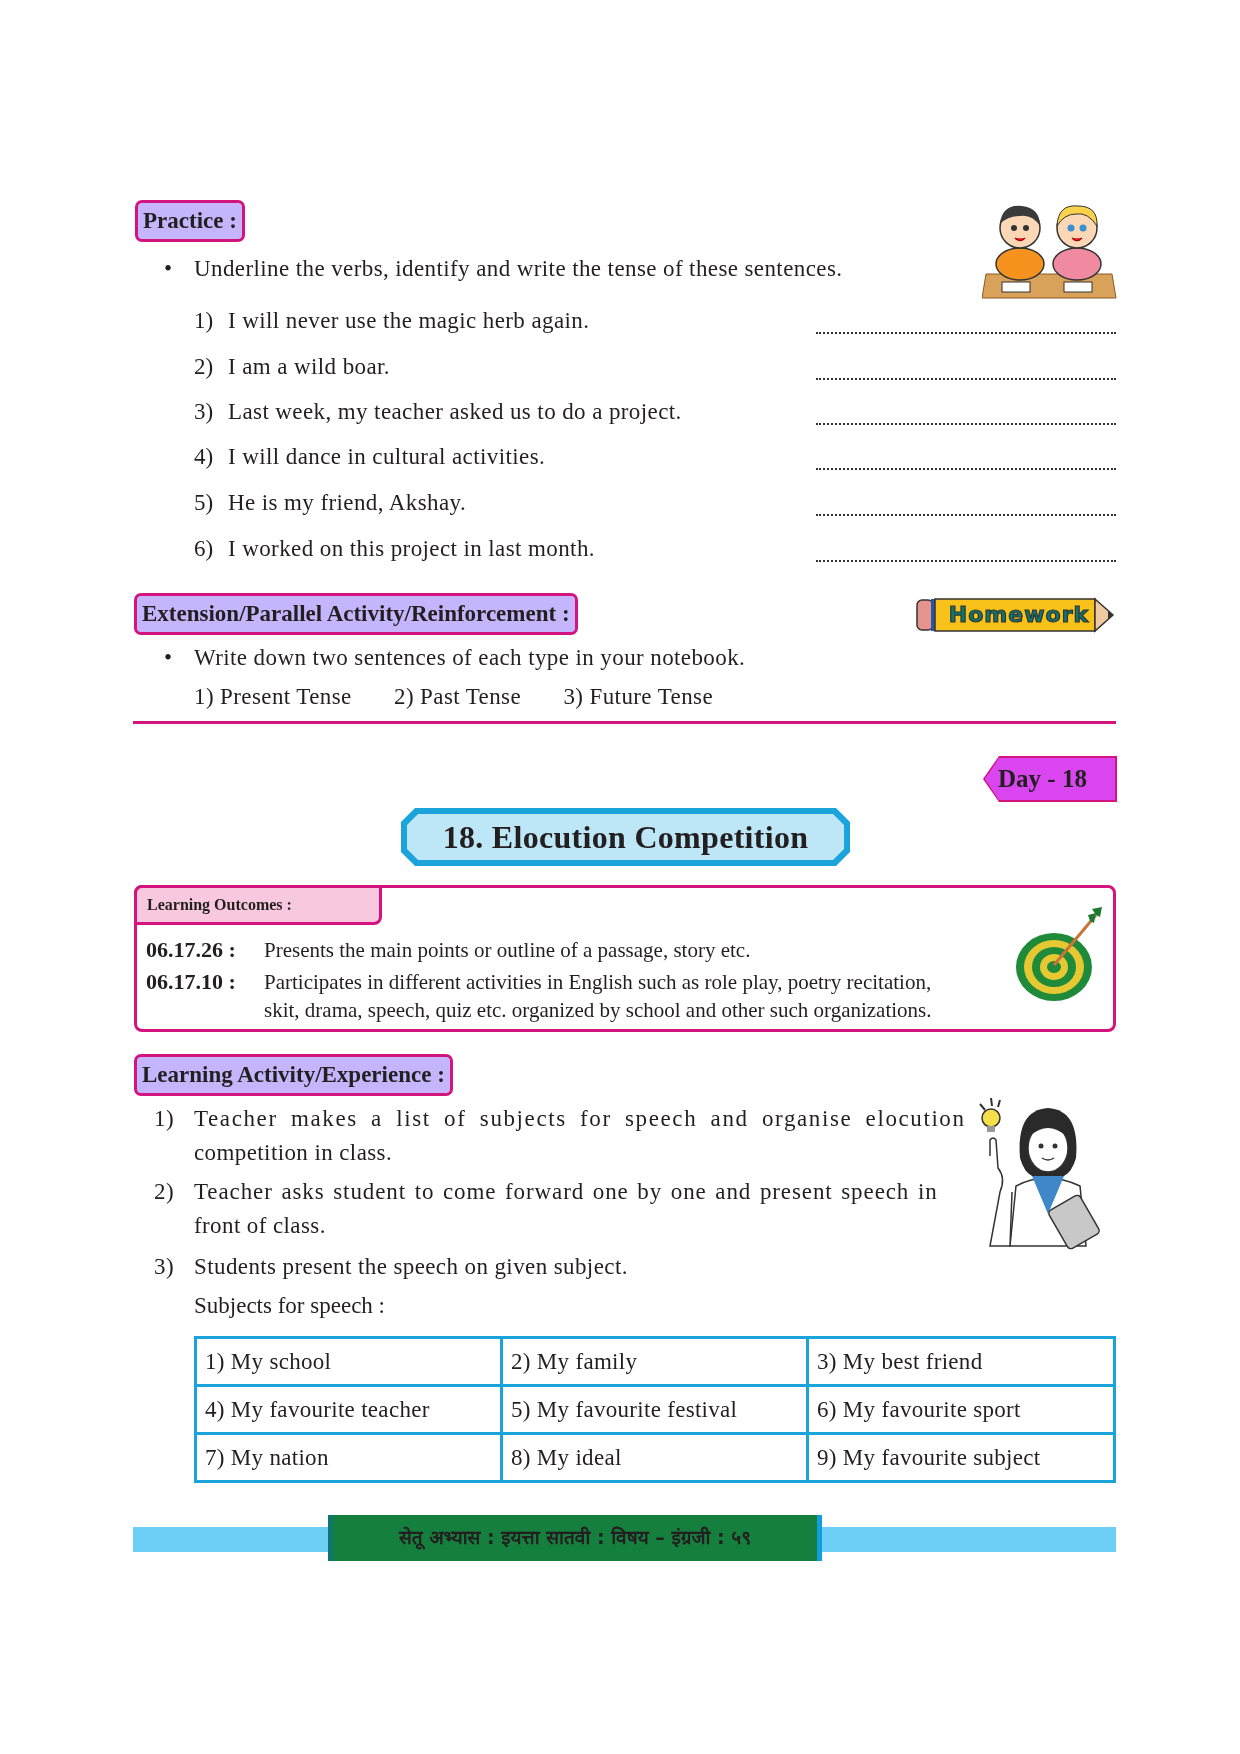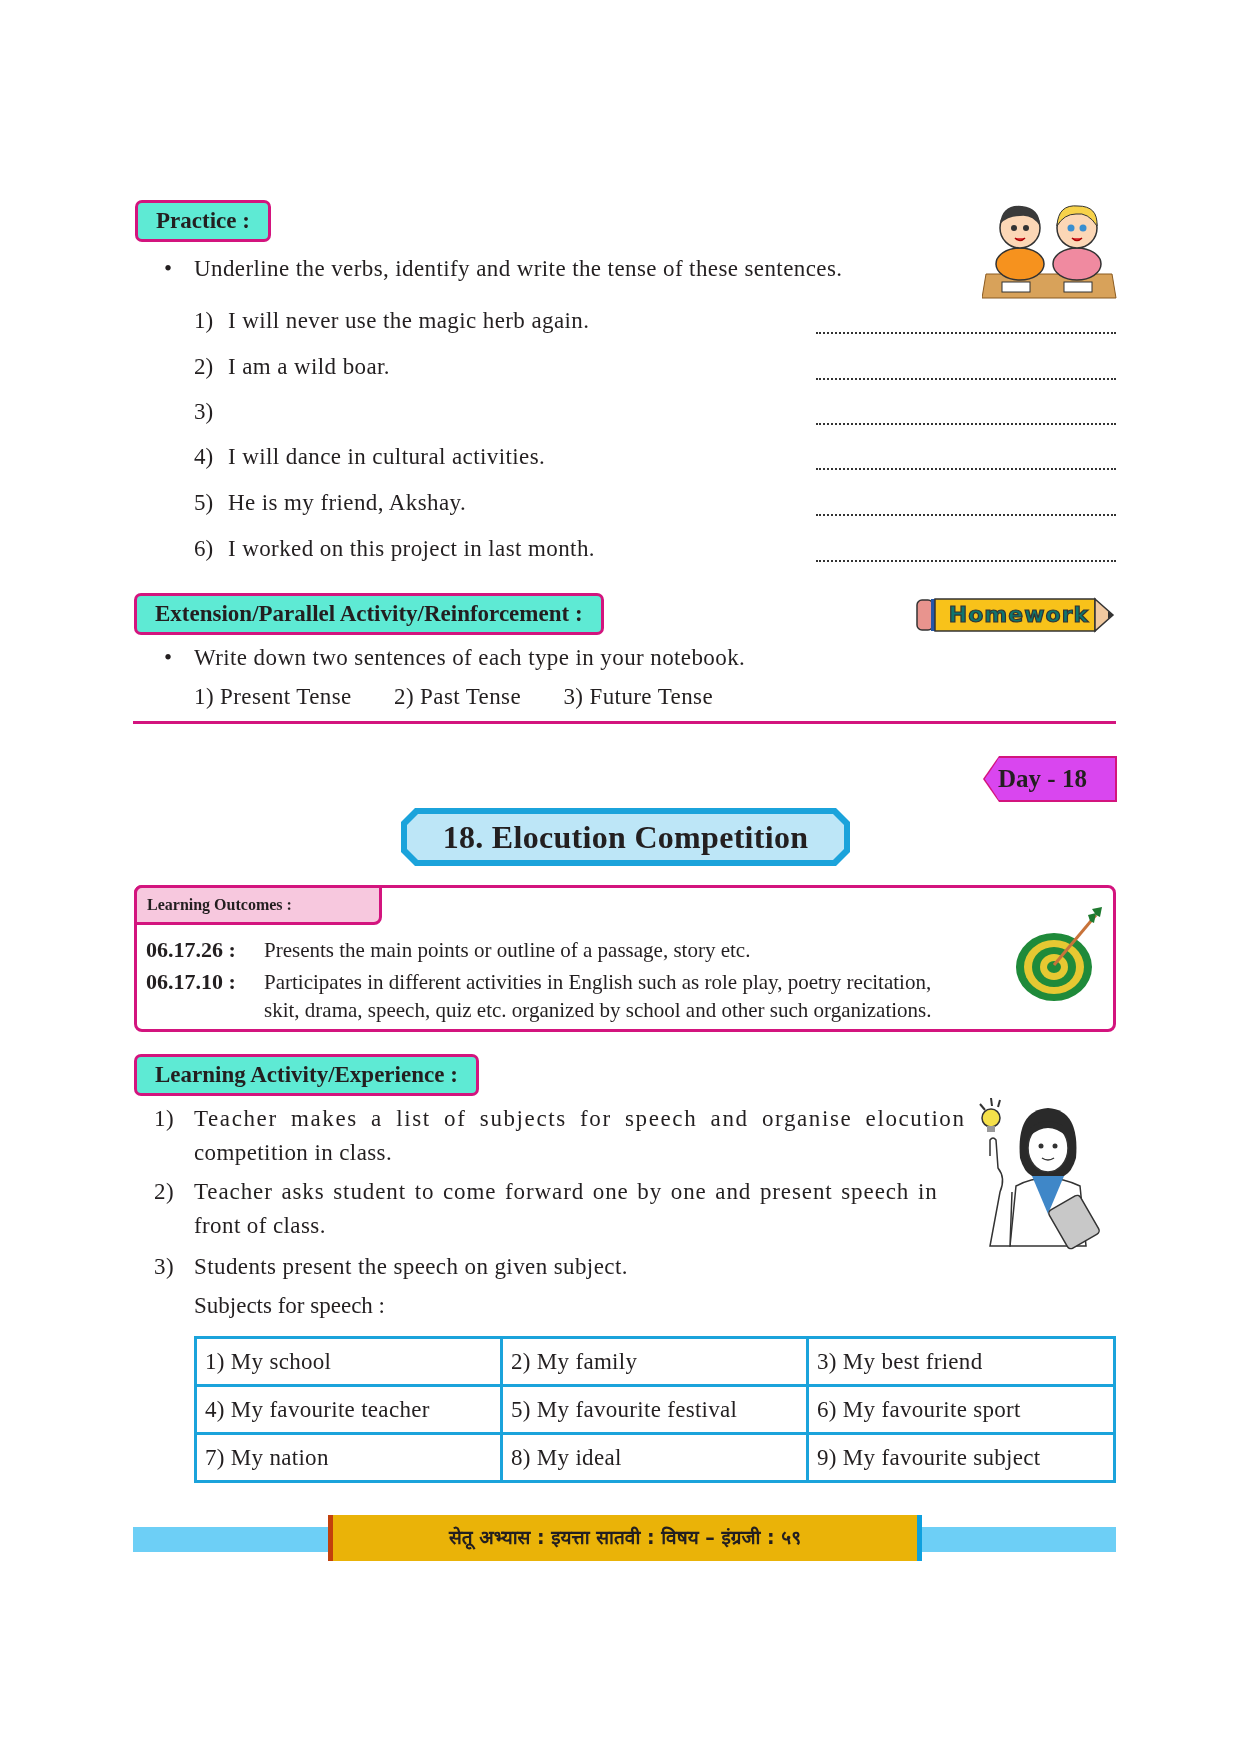--- a/index.html
+++ b/index.html
@@ -1,22 +1,22 @@
 <!DOCTYPE html>
 <html><head>
 <meta charset="utf-8">
 <style>
   * { box-sizing: border-box; margin: 0; padding: 0; }
   html, body { width: 1240px; height: 1754px; background: #ffffff; }
   body { position: relative; font-family: "Liberation Serif", "DejaVu Serif", serif; color: #231f20; overflow: hidden; }
   .abs { position: absolute; }
 
   .pink-tag {
-    position: absolute; background: #5eead4; border: 3px solid #d3147e; border-radius: 7px;
-    font-weight: bold; font-size: 23px; padding: 0 18px; line-height: 36px; white-space: nowrap;
+    position: absolute; background: #c4b5fd; border: 3px solid #d3147e; border-radius: 7px;
+    font-weight: bold; font-size: 23px; padding: 0 5px; line-height: 36px; white-space: nowrap;
   }
   .body-text { font-size: 23px; letter-spacing: 0.4px; white-space: nowrap; }
   .bullet::before { content: "\2022"; position: absolute; left: -30px; }
 
   .q-row { position: absolute; left: 194px; width: 922px; height: 30px; font-size: 23px; }
   .q-num { position: absolute; left: 0; }
   .q-text { position: absolute; left: 34px; letter-spacing: 0.4px; white-space: nowrap; }
   .q-blank { position: absolute; right: 0; top: 0; width: 300px; height: 26px;
     border-bottom: 2px dotted #333; }
 
@@ -50,22 +50,22 @@
   .act-row { position: absolute; left: 154px; font-size: 23px; letter-spacing: 0.4px; white-space: nowrap; }
   .act-num { position: absolute; left: 0; }
   .act-text { position: absolute; left: 40px; }
 
   table.subjects { position: absolute; left: 194px; top: 1336px; width: 922px; border-collapse: collapse;
     border: 3px solid #1ba3db; }
   table.subjects td { border: 3px solid #1ba3db; height: 48px; font-size: 23px; padding: 0 8px;
     letter-spacing: 0.3px; white-space: nowrap; }
 
   .footer-band { position: absolute; left: 133px; top: 1527px; width: 983px; height: 25px; background: #6dcff6; }
-  .footer-center { position: absolute; left: 328px; top: 1515px; width: 594px; height: 46px; background: #eab308;
-    border-left: 5px solid #c2410c; border-right: 5px solid #0ea0de;
+  .footer-center { position: absolute; left: 328px; top: 1515px; width: 494px; height: 46px; background: #15803d;
+    border-left: 5px solid #0f766e; border-right: 5px solid #0ea0de;
     font-family: "DejaVu Sans", sans-serif; font-weight: bold; font-size: 19px; line-height: 44px; text-align: center; }
 
   .illus { position: absolute; }
 </style>
 </head>
 <body>
 
 <div class="pink-tag" style="left:135px; top:200px;">Practice :</div>
 
 <div class="abs body-text bullet" style="left:194px; top:256px;">Underline the verbs, identify and write the tense of these sentences.</div>
@@ -94,20 +94,21 @@
     <span class="q-text">I will never use the magic herb again.</span>
     <span class="q-blank"></span>
   </div>
   <div class="q-row" style="top:354px;">
     <span class="q-num">2)</span>
     <span class="q-text">I am a wild boar.</span>
     <span class="q-blank"></span>
   </div>
   <div class="q-row" style="top:399px;">
     <span class="q-num">3)</span>
+    <span class="q-text">Last week, my teacher asked us to do a project.</span>
     <span class="q-blank"></span>
   </div>
   <div class="q-row" style="top:444px;">
     <span class="q-num">4)</span>
     <span class="q-text">I will dance in cultural activities.</span>
     <span class="q-blank"></span>
   </div>
   <div class="q-row" style="top:490px;">
     <span class="q-num">5)</span>
     <span class="q-text">He is my friend, Akshay.</span>

